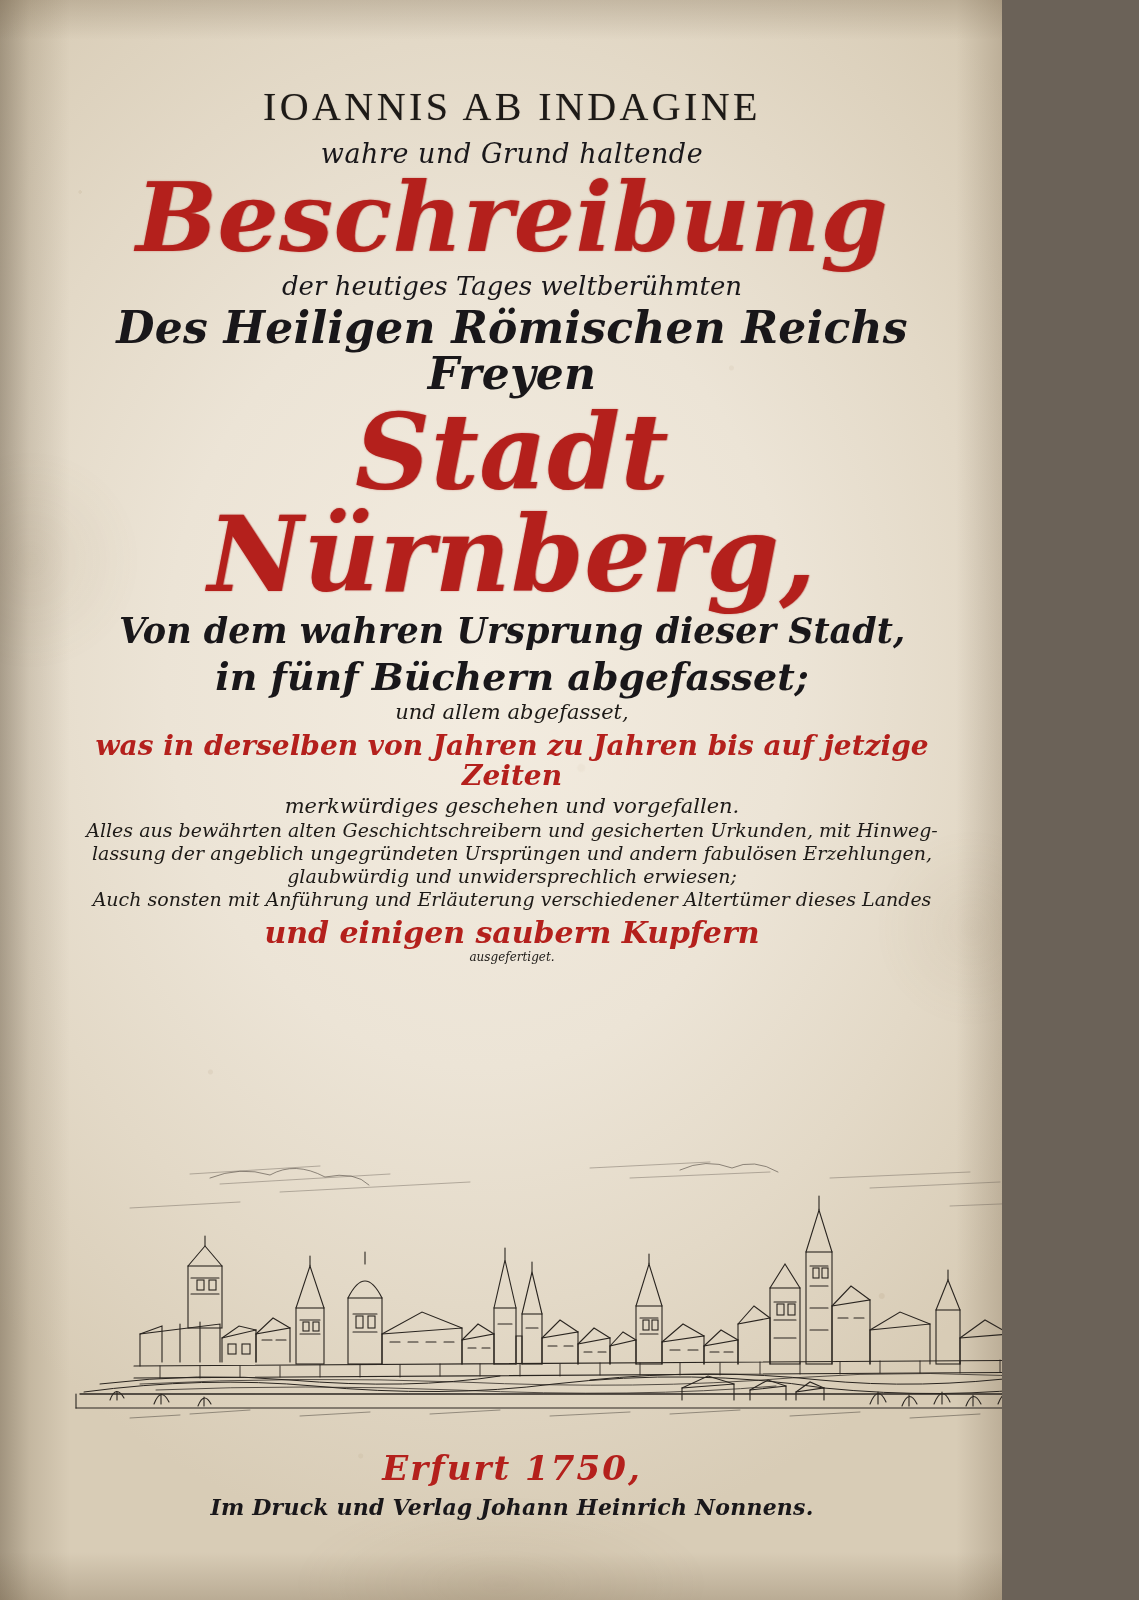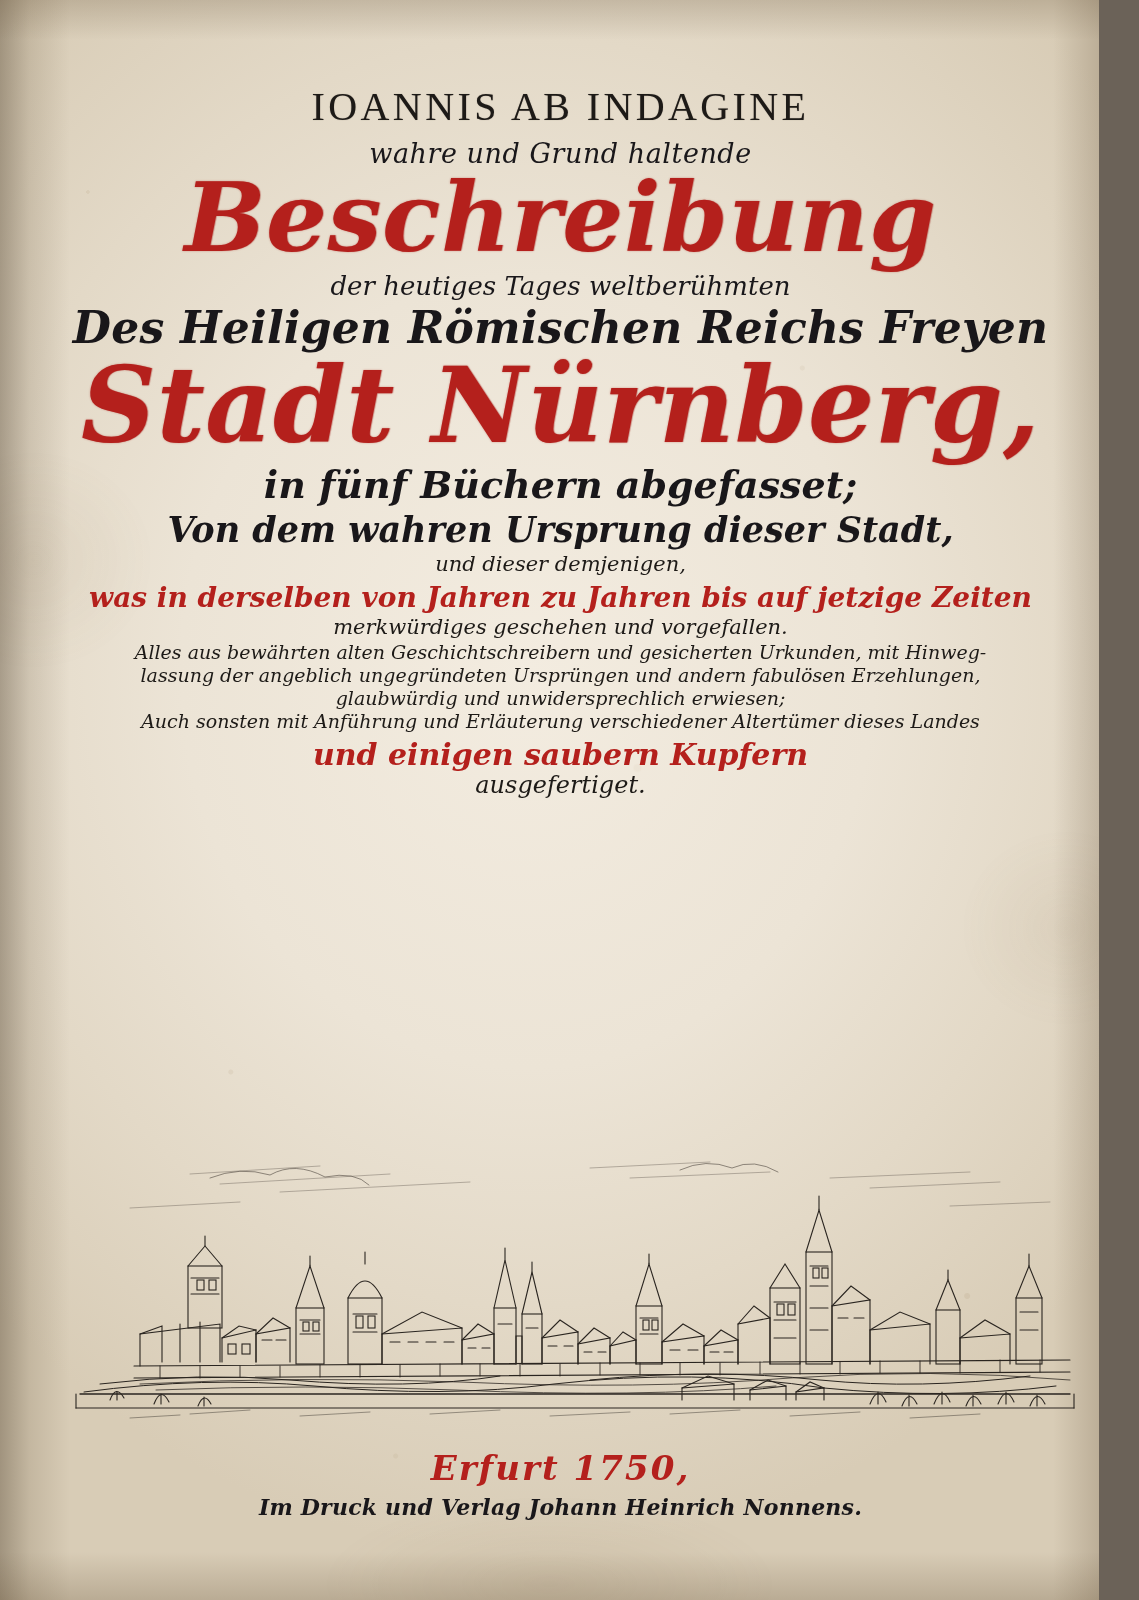--- a/index.html
+++ b/index.html
@@ -10,21 +10,21 @@
   body {
     width: 1139px;
     height: 1600px;
     overflow: hidden;
     font-family: "DejaVu Serif", serif;
   }
 
   
   #page {
     position: relative;
-    width: 1099px;
+    width: 1002px;
     height: 1600px;
     background:
       radial-gradient(ellipse 70% 55% at 48% 42%, #f3ece0 0%, #ece4d6 45%, #e3d9c7 72%, #d8ccb6 100%),
       linear-gradient(115deg, #efe7d9 0%, #e8dfcf 35%, #e2d8c4 70%, #d9cdb6 100%);
     overflow: hidden;
   }
   
   #grain {
     position: absolute; inset: 0;
     pointer-events: none;
@@ -114,21 +114,21 @@
     text-shadow: 0 0 2px rgba(170,30,25,.45), 1px 0 0 rgba(150,25,20,.25);
   }
   .l-med     { font-size: 26px; margin: 8px 0 4px; }
   .l-big-blk { font-size: 44px; letter-spacing: .005em; margin: 4px 0 2px; color: #19171a; }
   .l-mid-blk { font-size: 38px; margin: 8px 0 2px; color: #19171a; }
   .l-mid2-blk{ font-size: 35px; margin: 6px 0 2px; color: #19171a; }
   .l-red-band{ font-size: 28px; margin: 8px 0 2px; color: #b4201c; }
   .l-xs-blk  { font-size: 21px; margin: 4px 0 2px; color: #1d1a17; }
   .l-xxs-blk { font-size: 19px; margin: 3px 0 2px; color: #1d1a17; }
   .l-red-sm  { font-size: 30px; margin: 8px 0 1px; color: #b4201c; }
-  .l-tiny    { font-size: 24px; margin: 2px 0 8px; color: #1d1a17; }
+  .l-tiny    { font-size: 12px; margin: 2px 0 8px; color: #1d1a17; }
 
   
   #vignette {
     position: absolute;
     left: 70px;
     top: 1148px;
     width: 1010px;
     height: 280px;
     z-index: 3;
   }
@@ -172,23 +172,23 @@
   <div id="edge-top"></div>
   <div id="edge-bottom"></div>
 
   <div id="content">
     <div class="ln roman">IOANNIS AB INDAGINE</div>
     <div class="ln frak-lite l-small blk">wahre und Grund haltende</div>
     <div class="ln frak l-huge-red">Beschreibung</div>
     <div class="ln frak-lite l-med blk">der heutiges Tages weltberühmten</div>
     <div class="ln frak l-big-blk">Des Heiligen Römischen Reichs Freyen</div>
     <div class="ln frak l-huge-red2">Stadt Nürnberg,</div>
+    <div class="ln frak l-mid2-blk">Von dem wahren Ursprung dieser Stadt,</div>
     <div class="ln frak l-mid-blk">in fünf Büchern abgefasset;</div>
-    <div class="ln frak l-mid2-blk">Von dem wahren Ursprung dieser Stadt,</div>
-    <div class="ln frak-lite l-xs-blk">und dieser demjenigen,</div>
+    <div class="ln frak-lite l-xs-blk">und allem abgefasset,</div>
     <div class="ln frak l-red-band">was in derselben von Jahren zu Jahren bis auf jetzige Zeiten</div>
     <div class="ln frak-lite l-xs-blk">merkwürdiges geschehen und vorgefallen.</div>
     <div class="ln frak-lite l-xxs-blk">Alles aus bewährten alten Geschichtschreibern und gesicherten Urkunden, mit Hinweg-</div>
     <div class="ln frak-lite l-xxs-blk">lassung der angeblich ungegründeten Ursprüngen und andern fabulösen Erzehlungen,</div>
     <div class="ln frak-lite l-xxs-blk">glaubwürdig und unwidersprechlich erwiesen;</div>
     <div class="ln frak-lite l-xxs-blk">Auch sonsten mit Anführung und Erläuterung verschiedener Altertümer dieses Landes</div>
     <div class="ln frak l-red-sm">und einigen saubern Kupfern</div>
     <div class="ln frak-lite l-tiny">ausgefertiget.</div>
   </div>
 

